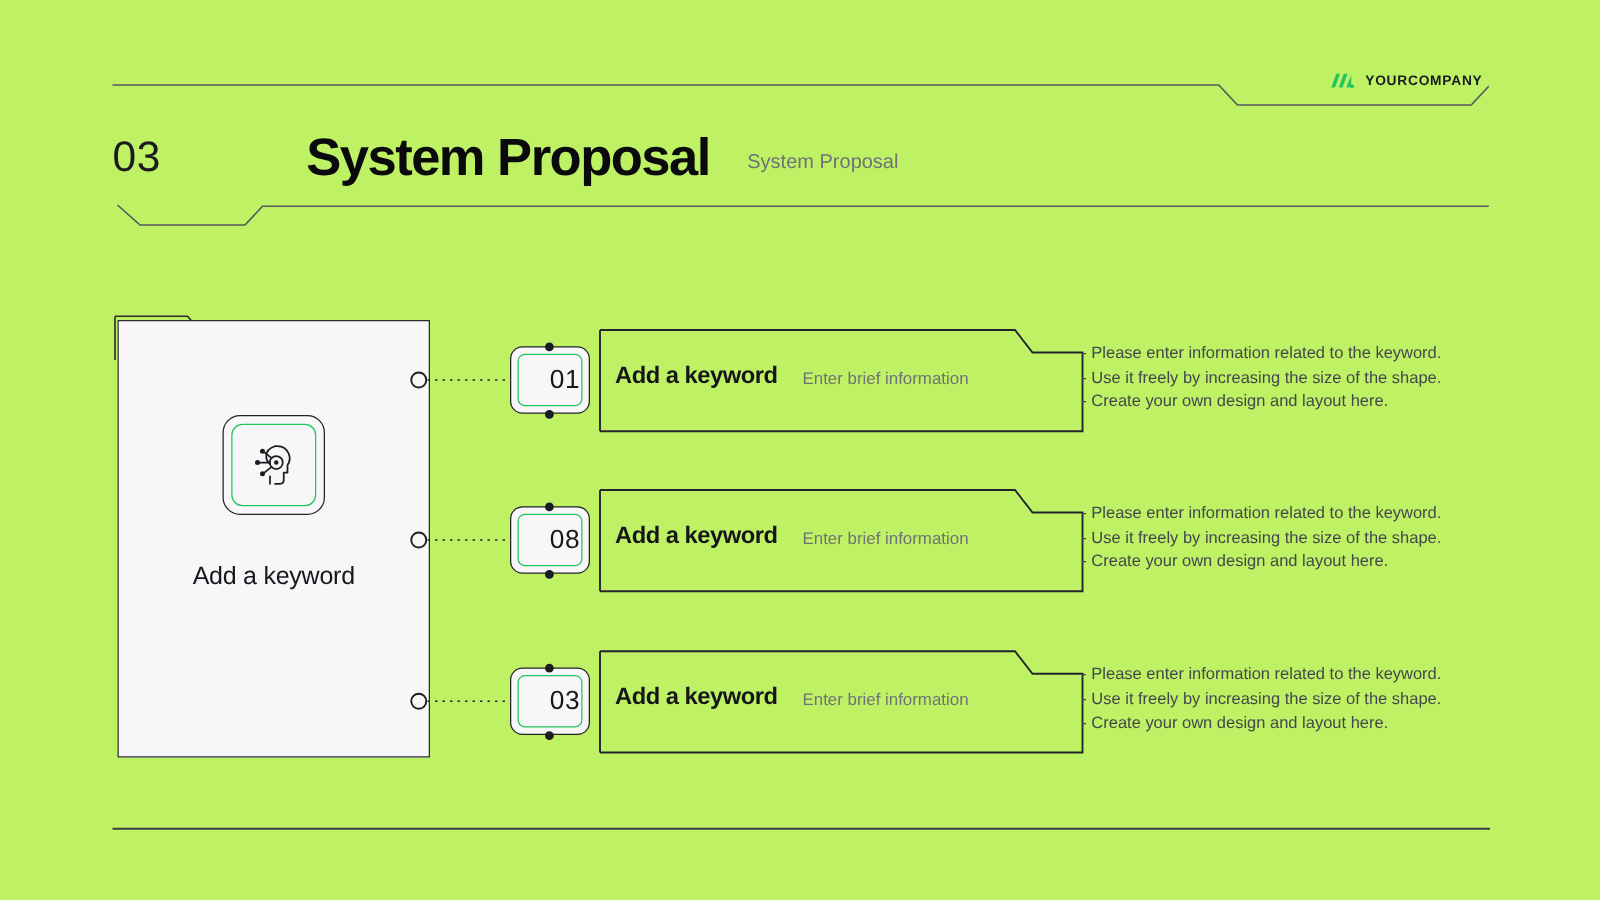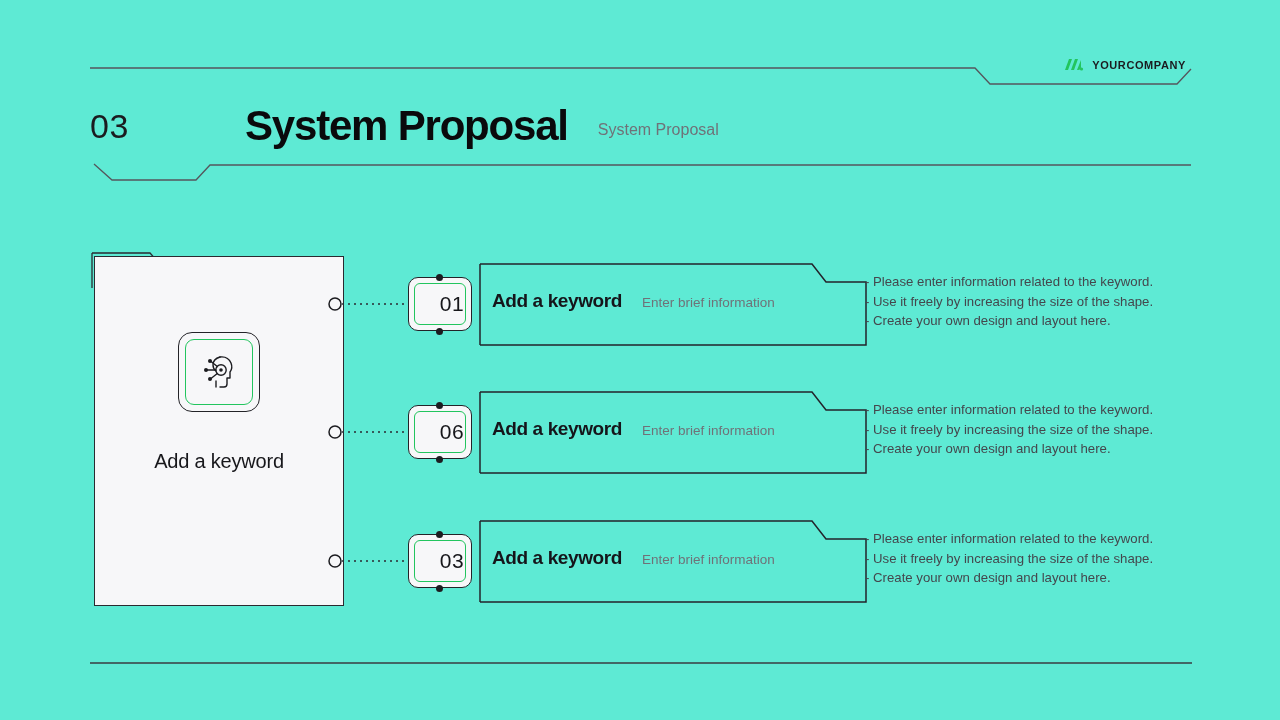--- a/index.html
+++ b/index.html
@@ -5,21 +5,21 @@
   * { box-sizing: border-box; margin: 0; padding: 0; }
   html, body {
     width: 1280px; height: 720px;
     background: #f6f6f8;
     font-family: "Liberation Sans", sans-serif;
     overflow: hidden;
   }
   #slide {
     position: relative;
     width: 1280px; height: 720px;
-    background: #5eead4;
+    background: #bef264;
   }
 
   
   #frame-svg {
     position: absolute; left: 0; top: 0;
     width: 1280px; height: 720px;
     pointer-events: none;
   }
 
   
@@ -240,21 +240,21 @@
     <svg class="connector-svg" viewBox="0 0 120 52">
       <circle cx="7" cy="26" r="6" fill="#f6f6f8" stroke="#1c1c20" stroke-width="1.5"></circle>
       <path d="M14 26 L82 26" stroke="#2a2a30" stroke-width="1.3" stroke-dasharray="2 4"></path>
     </svg>
     <svg class="row-card-svg" viewBox="0 0 430 108">
       <path d="M36 14 L368 14 L382 32 L422 32 L422 95 L36 95" fill="none" stroke="#23232a" stroke-width="1.5"></path>
       <path d="M36 14 L36 95" fill="none" stroke="#23232a" stroke-width="1.5"></path>
     </svg>
     <div class="badge">
       <div class="badge-inner">
-        <span class="badge-num">06</span>
+        <span class="badge-num">08</span>
       </div>
     </div>
     <div class="badge-dot top"></div>
     <div class="badge-dot bottom"></div>
     <div class="row-label">Add a keyword</div>
     <div class="row-sub">Enter brief information</div>
     <div class="row-bullets">
       <div class="bullet">- Please enter information related to the keyword.</div>
       <div class="bullet">- Use it freely by increasing the size of the shape.</div>
       <div class="bullet">- Create your own design and layout here.</div>

